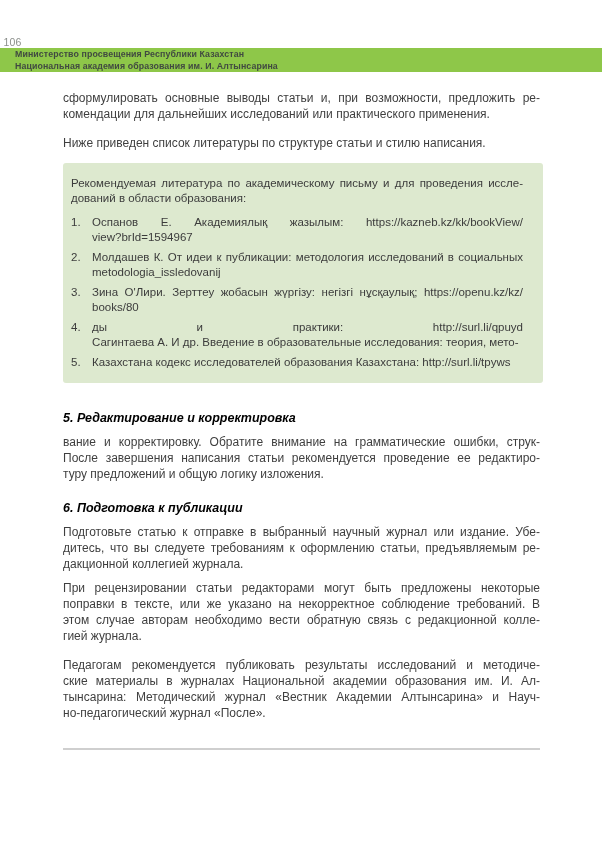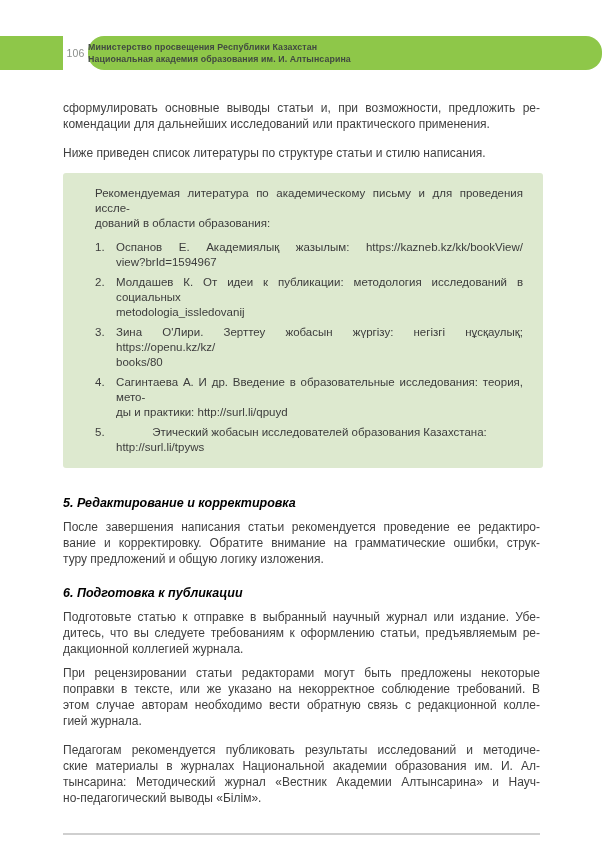--- a/index.html
+++ b/index.html
@@ -6,50 +6,50 @@
   body{
     width:602px;height:850px;background:#ffffff;overflow:hidden;
     font-family:"Liberation Sans","DejaVu Sans",sans-serif;
     color:#3f3f3f;
     -webkit-font-smoothing:antialiased;
   }
   .page{position:relative;width:602px;height:850px;background:#fff;}
 
   
   .topbar{
-    margin-top:36px;height:34px;display:flex;align-items:stretch;
+    margin-top:36px;height:24px;display:flex;align-items:stretch;flex-direction:column;
   }
   .bar-seg{background:#8ec749;}
   .bar-left{width:63px;}
   .notch{
     width:25px;background:#ffffff;display:flex;align-items:center;justify-content:center;
     font-size:10.5px;color:#8b8f8b;letter-spacing:.2px;
   }
   .bar-right{
     flex:1;display:flex;flex-direction:column;justify-content:center;
-    border-radius:16px;
+    padding-left:15px;
   }
   .bar-right .hline{
     font-size:8.8px;line-height:12px;color:#414a41;font-weight:bold;letter-spacing:.1px;
   }
 
   
   .content{margin-left:63px;width:477px;}
   .para{font-size:12px;line-height:16px;}
   .lines > div{text-align:justify;text-align-last:justify;}
-  .lines > div:last-child{text-align:center;text-align-last:left;}
+  .lines > div:last-child{text-align:right;text-align-last:left;}
 
   .p1{margin-top:30px;}
   .p2{margin-top:13px;}
 
   
   .lit-box{
     margin-top:12px;margin-left:0;width:480px;box-sizing:border-box;
     background:#dde9cf;border-radius:3px;
-    padding:13px 20px 13px 32px;
+    padding:13px 20px 13px 8px;
     font-size:11.5px;line-height:15px;color:#3c3c3c;
   }
   .lit-intro{margin-bottom:9px;}
   .lit-list{margin-top:0;}
   .lit-item{display:flex;margin-top:5px;}
   .lit-item .num{width:21px;flex:0 0 21px;}
   .lit-item .itxt{flex:1;}
 
   
   .sec-head{
@@ -115,37 +115,37 @@
         <div class="lit-item">
           <div class="num">3.</div>
           <div class="itxt lines">
               <div>Зина О'Лири. Зерттеу жобасын жүргізу: негізгі нұсқаулық; https://openu.kz/kz/</div>
               <div>books/80</div>
             </div>
         </div>
         <div class="lit-item">
           <div class="num">4.</div>
           <div class="itxt lines">
+              <div>ды и практики: http://surl.li/qpuyd</div>
               <div>Сагинтаева А. И др. Введение в образовательные исследования: теория, мето-</div>
-              <div>ды и практики: http://surl.li/qpuyd</div>
             </div>
         </div>
         <div class="lit-item">
           <div class="num">5.</div>
           <div class="itxt lines">
-              <div>Этический жобасын исследователей образования Казахстана: http://surl.li/tpyws</div>
+              <div>Казахстана кодекс исследователей образования Казахстана: http://surl.li/tpyws</div>
             </div>
         </div>
       </div>
     </div>
 
     <div class="sec-head sh5">5. Редактирование и корректировка</div>
     <div class="para lines sec-para">
+        <div>вание и корректировку. Обратите внимание на грамматические ошибки, струк-</div>
         <div>После завершения написания статьи рекомендуется проведение ее редактиро-</div>
-        <div>вание и корректировку. Обратите внимание на грамматические ошибки, струк-</div>
         <div>туру предложений и общую логику изложения.</div>
       </div>
 
     <div class="sec-head sh6">6. Подготовка к публикации</div>
     <div class="para lines sec-para">
         <div>Подготовьте статью к отправке в выбранный научный журнал или издание. Убе-</div>
         <div>дитесь, что вы следуете требованиям к оформлению статьи, предъявляемым ре-</div>
         <div>дакционной коллегией журнала.</div>
       </div>
 
@@ -153,19 +153,19 @@
         <div>При рецензировании статьи редакторами могут быть предложены некоторые</div>
         <div>поправки в тексте, или же указано на некорректное соблюдение требований. В</div>
         <div>этом случае авторам необходимо вести обратную связь с редакционной колле-</div>
         <div>гией журнала.</div>
       </div>
 
     <div class="para lines closing">
         <div>Педагогам рекомендуется публиковать результаты исследований и методиче-</div>
         <div>ские материалы в журналах Национальной академии образования им. И. Ал-</div>
         <div>тынсарина: Методический журнал «Вестник Академии Алтынсарина» и Науч-</div>
-        <div>но-педагогический выводы «Білім».</div>
+        <div>но-педагогический журнал «После».</div>
       </div>
 
     <div class="divider"></div>
 
   </div>
 </div>
 
 </body></html>

